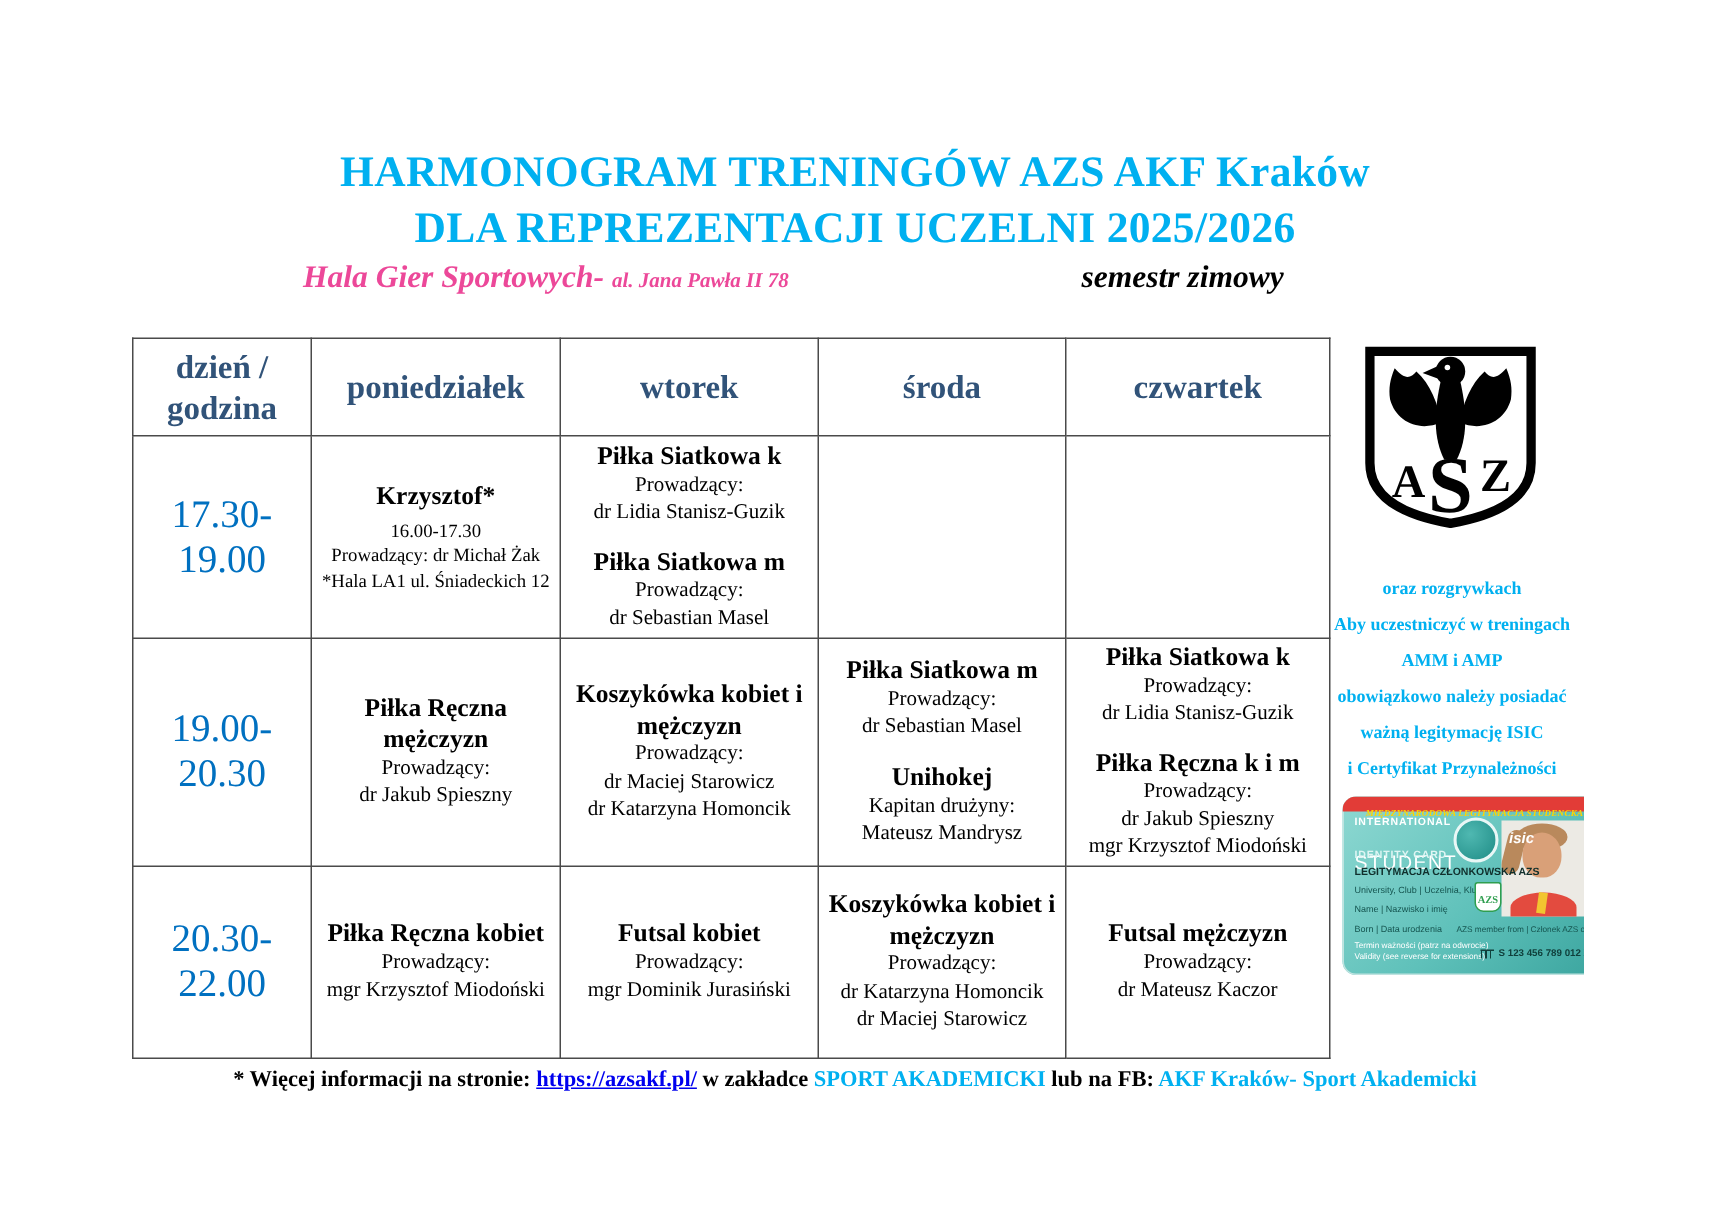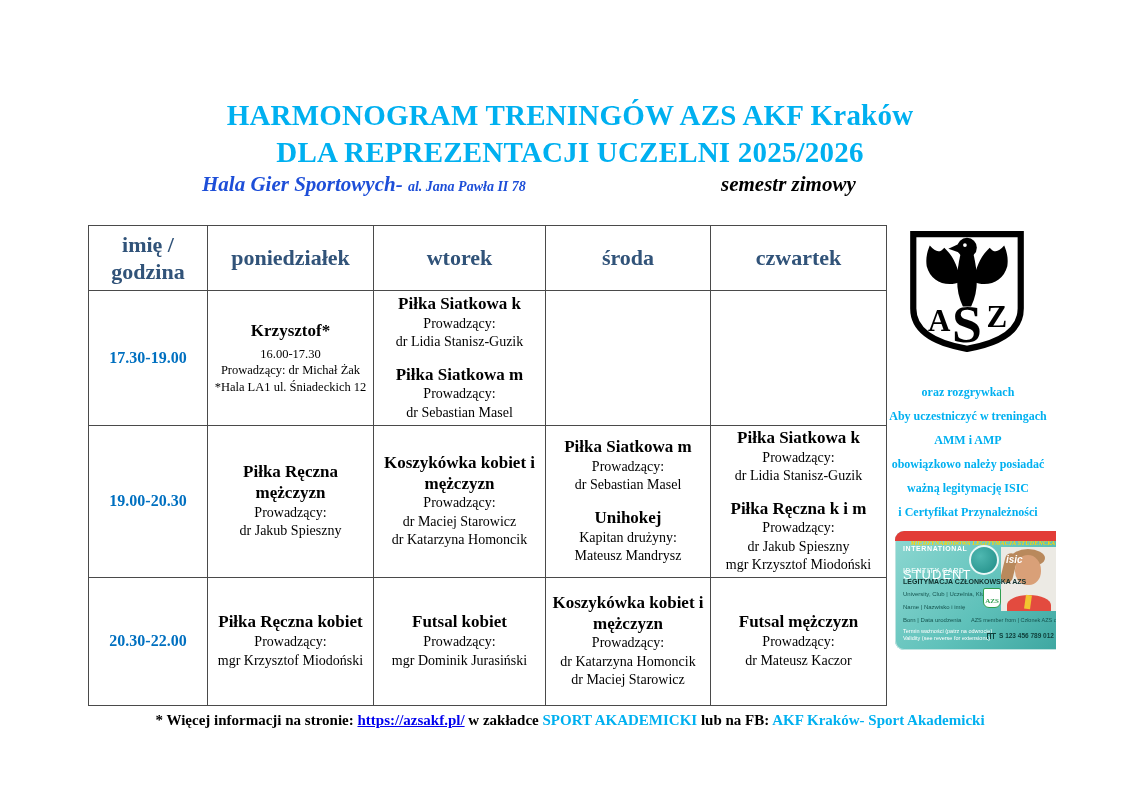--- a/index.html
+++ b/index.html
@@ -6,37 +6,37 @@
   html,body { background:#ffffff; }
   .page {
     position:relative; width:1056px; height:806px; background:#ffffff;
     font-family:"Liberation Serif", serif; overflow:hidden;
   }
 
   
   .title-block { position:absolute; top:97px; left:0; width:1140px; text-align:center; }
   .title-line { font-size:29px; font-weight:bold; color:#00b0f0; line-height:37px; letter-spacing:0.2px; }
 
-  .subtitle-venue { position:absolute; top:172px; left:202px; font-weight:bold; font-style:italic; color:#1d4ed8; }
+  .subtitle-venue { position:absolute; top:172px; left:202px; font-weight:bold; font-style:italic; color:#ec4899; }
   .subtitle-venue .venue { font-size:21px; }
   .subtitle-venue .addr { font-size:14px; }
   .subtitle-sem { position:absolute; top:172px; left:690px; font-size:21px; font-weight:bold; font-style:italic; color:#000;margin-left:31px; }
 
   
   table.sched {
     position:absolute; top:225px; left:88px; width:798px;
     border-collapse:collapse; table-layout:fixed; background:#fff;
   }
   table.sched td, table.sched th { border:1px solid #4a4a4a; text-align:center; vertical-align:middle; padding:2px 4px; overflow:hidden; }
   tr.hdr-row { height:65px; }
   tr.body-row-1 { height:135px; }
   tr.body-row-2 { height:135px; }
   tr.body-row-3 { height:128px; }
   th.day-hdr { font-size:22px; font-weight:bold; color:#315379; line-height:1.25; }
-  td.time-cell { vertical-align:top; padding-top:22px; font-size:16px; font-weight:bold; color:#0070c0; }
+  td.time-cell { vertical-align:top; padding-top:22px; font-size:26px; font-weight:normal; color:#0070c0; }
   .block { }
   .block + .block { margin-top:13px; }
   .sport-title { font-size:17px; font-weight:bold; color:#000; line-height:1.22; }
   .sport-line { font-size:14px; color:#000; line-height:1.32; }
   .sport-line.small { font-size:12.5px; }
   .badminton-gap { margin-top:4px; }
 
   
   .azs-logo { position:absolute; top:228px; left:905px; width:124px; height:124px; }
 
@@ -102,21 +102,21 @@
   <table class="sched">
     <colgroup>
       <col style="width:119px">
         <col style="width:166px">
         <col style="width:172px">
         <col style="width:165px">
         <col style="width:176px">
     </colgroup>
     <tbody>
         <tr class="hdr-row">
-      <th class="day-hdr">imię / godzina</th>
+      <th class="day-hdr">dzień / godzina</th>
       <th class="day-hdr">poniedziałek</th>
       <th class="day-hdr">wtorek</th>
       <th class="day-hdr">środa</th>
       <th class="day-hdr">czwartek</th>
     </tr>
 
     <tr class="body-row-1">
       <td class="time-cell">17.30-19.00</td>
       <td>
         <div class="block">

